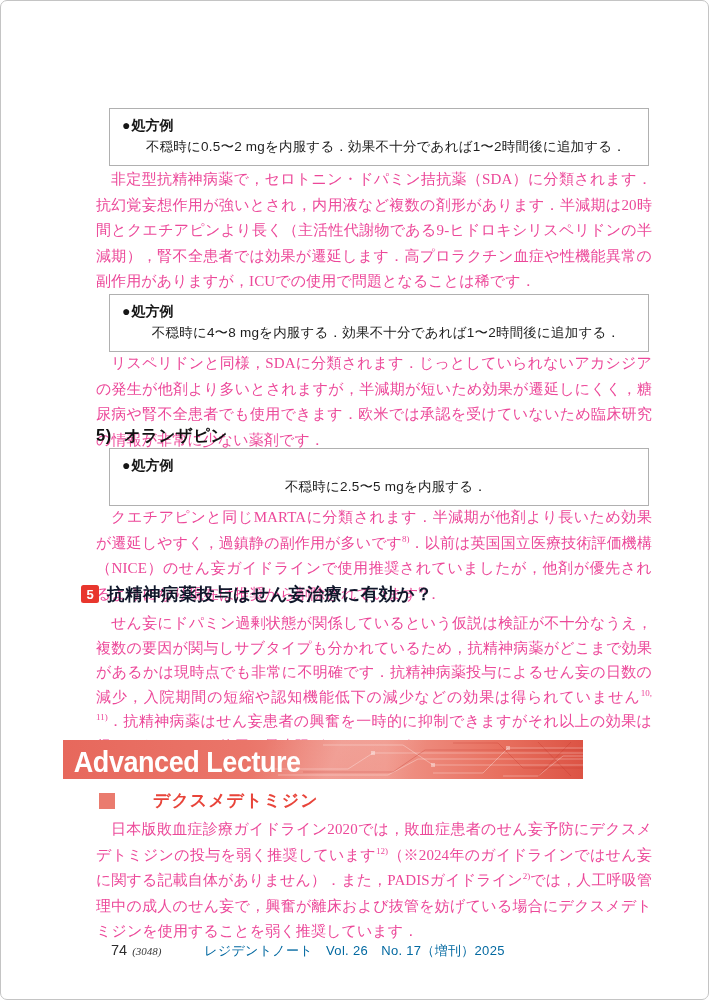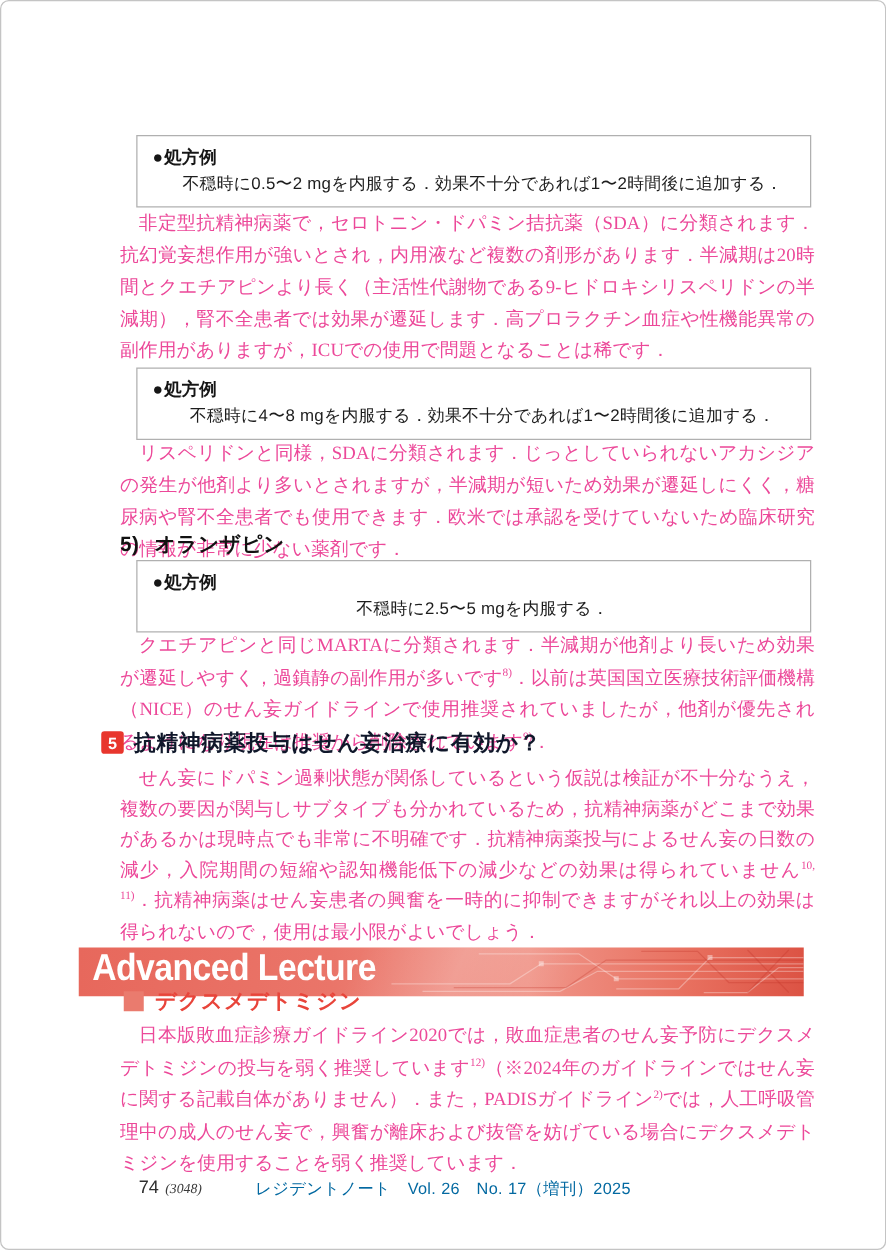--- a/index.html
+++ b/index.html
@@ -44,44 +44,44 @@
   }
   .q-badge{
     width:18px;height:18px;border-radius:2.5px;
     background:#e8362d;color:#fff;
     font-size:13px;font-weight:bold;
     display:flex;align-items:center;justify-content:center;
     margin-right:8px;
   }
   .q-title{font-size:17.5px;font-weight:bold;color:#0f172a;letter-spacing:.5px;}
   .banner{
-    position:absolute;left:62px;top:739px;width:580px;height:39px;
+    position:absolute;left:62px;top:739px;width:520px;height:39px;
     background:linear-gradient(90deg,#e7685c 0%,#ea7569 35%,#f0968a 62%,#e8705f 84%,#dc5344 100%);
-    display:flex;align-items:flex-start;
+    display:flex;align-items:flex-end;
     overflow:hidden;
-    margin-top:18px;
   }
   .banner .sheen{
     position:absolute;inset:0;
     background:linear-gradient(115deg,transparent 38%,rgba(255,255,255,.18) 52%,transparent 68%);
   }
   .banner-text{
     position:relative;z-index:2;
     font-family:"Liberation Sans","DejaVu Sans",sans-serif;
     font-weight:bold;font-size:30px;color:#fff;
     padding-left:12px;
     transform:scaleX(.9);transform-origin:left center;
     letter-spacing:-0.5px;
     white-space:nowrap;
   }
   .banner svg{position:absolute;right:0;top:0;height:100%;z-index:1;}
   .sub-heading{
     position:absolute;left:98px;top:788px;
     display:flex;align-items:center;
     font-family:"Liberation Sans","DejaVu Sans",sans-serif;
+    gap:29px;
   }
   .sub-square{width:16px;height:16px;background:#ea7b6e;margin-right:9px;}
   .sub-title{font-size:17px;font-weight:bold;color:#e8443a;letter-spacing:1px;}
   .footer{
     position:absolute;left:0;top:941px;width:100%;
     font-family:"Liberation Sans","DejaVu Sans",sans-serif;
   }
   .footer .pageno{position:absolute;left:70px;top:0;font-size:14.5px;color:#2e2e2e;margin-left:40px;}
   .footer .folio{
     font-family:"Liberation Serif","DejaVu Serif",serif;

